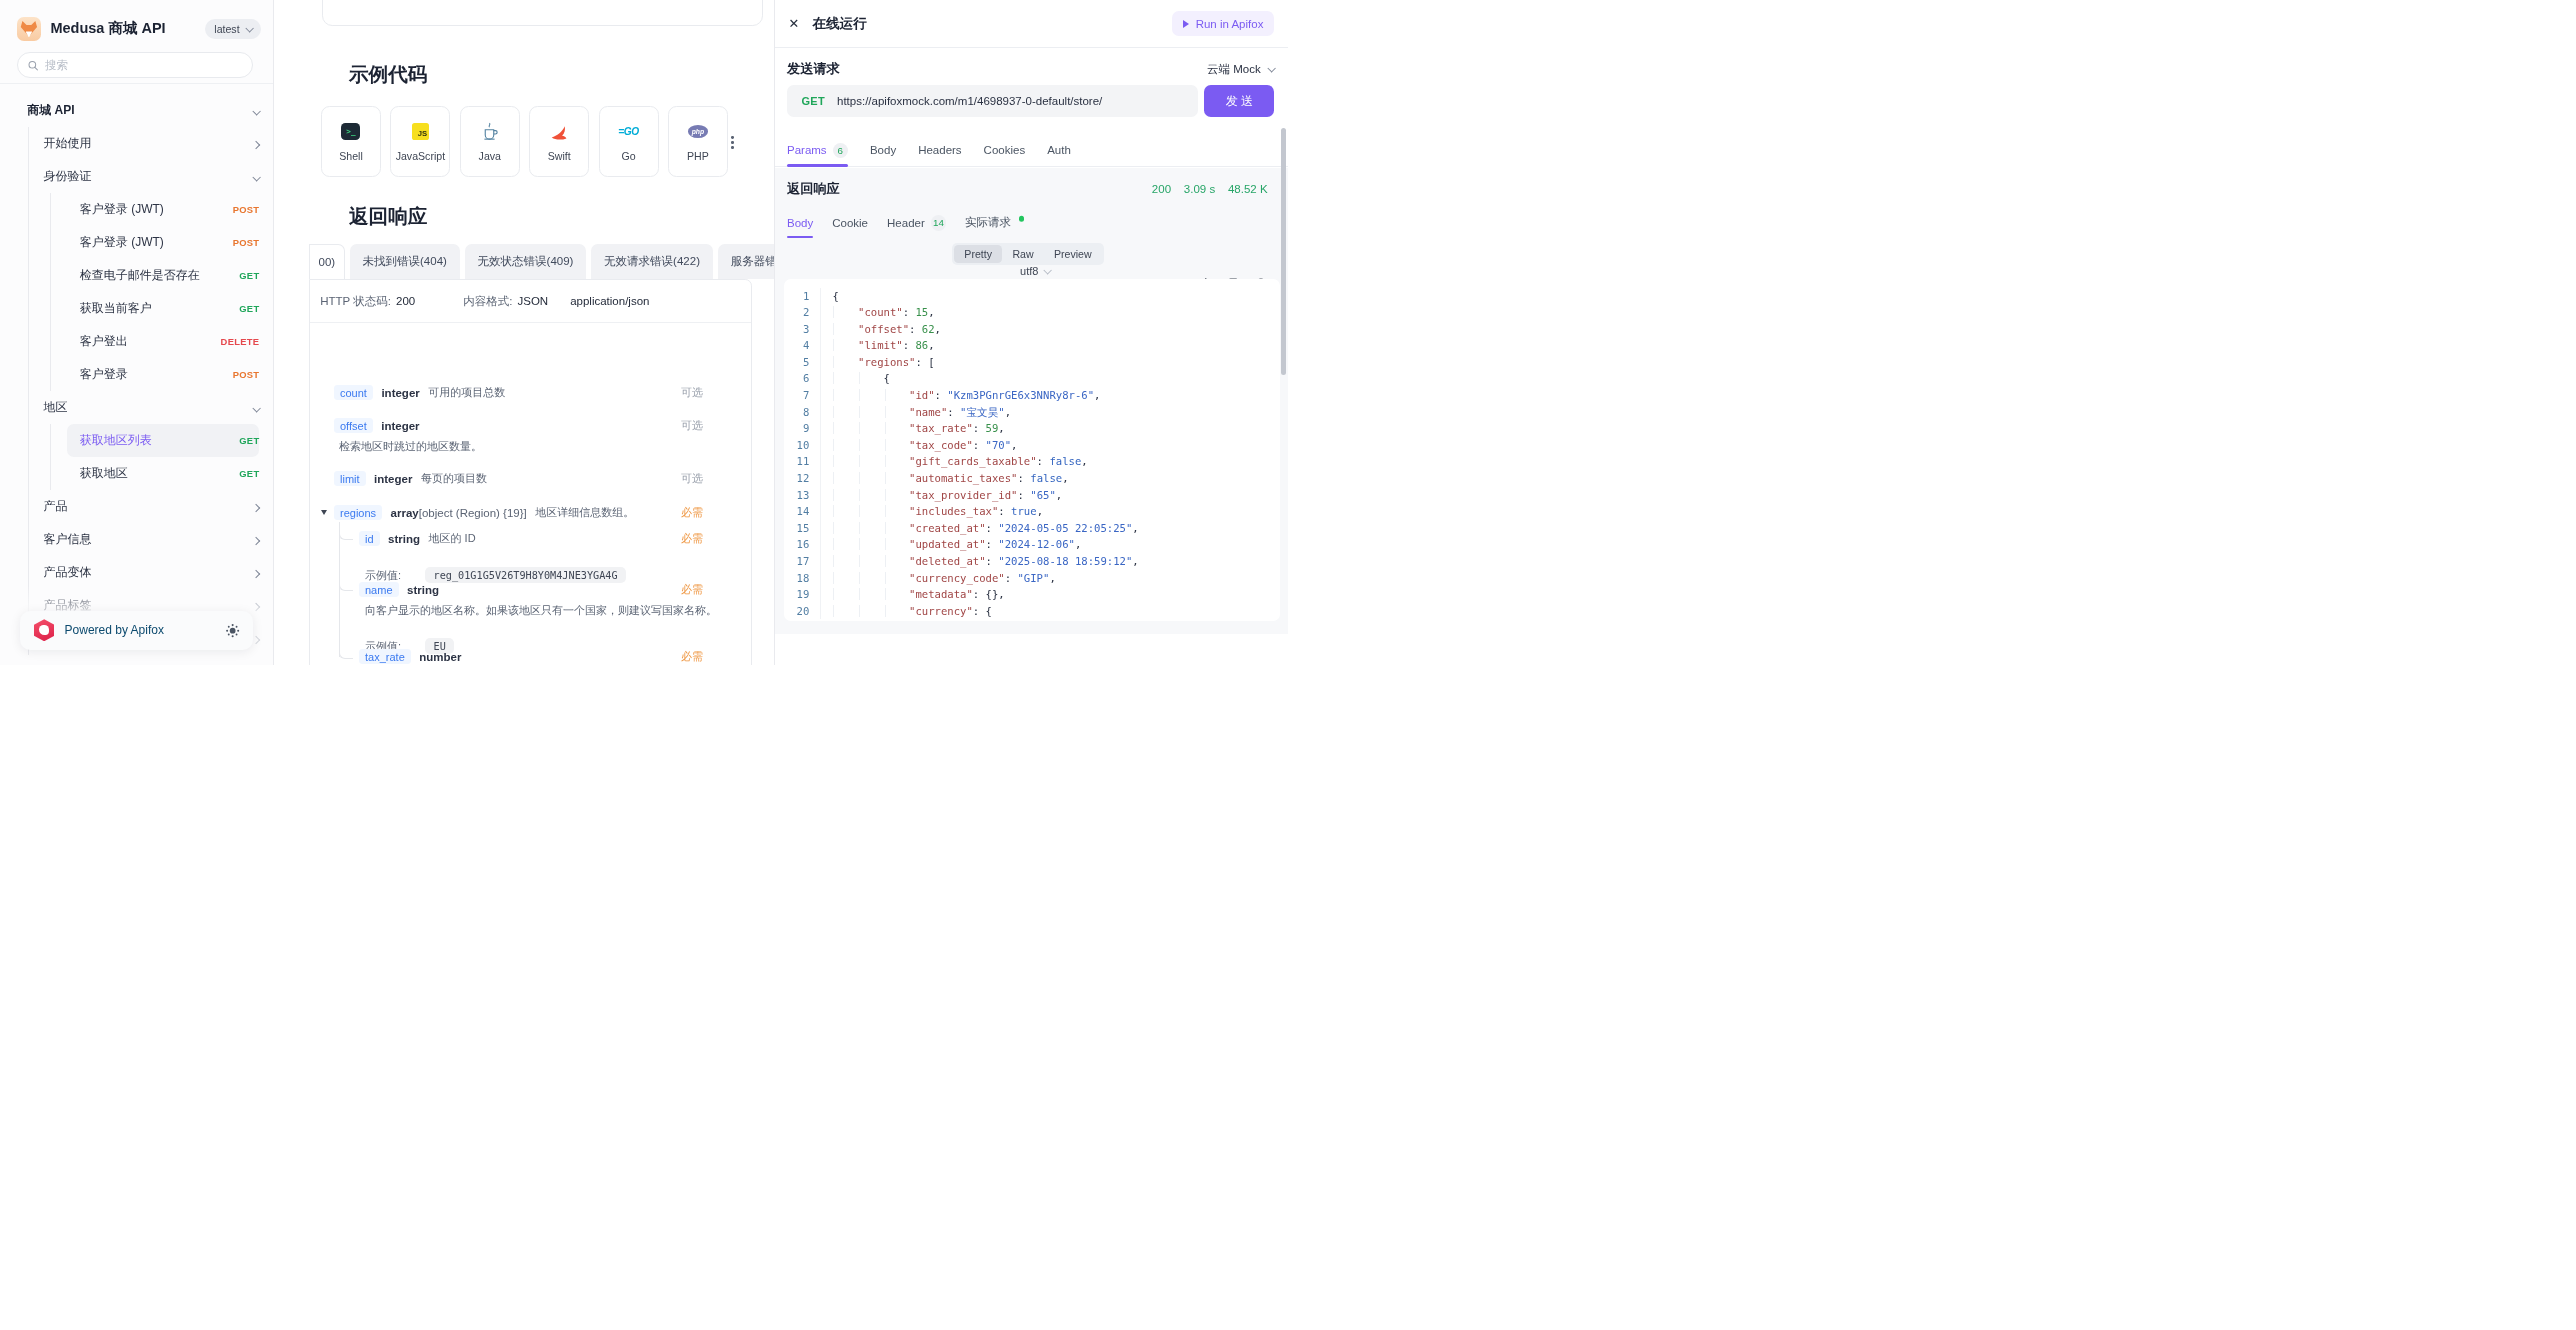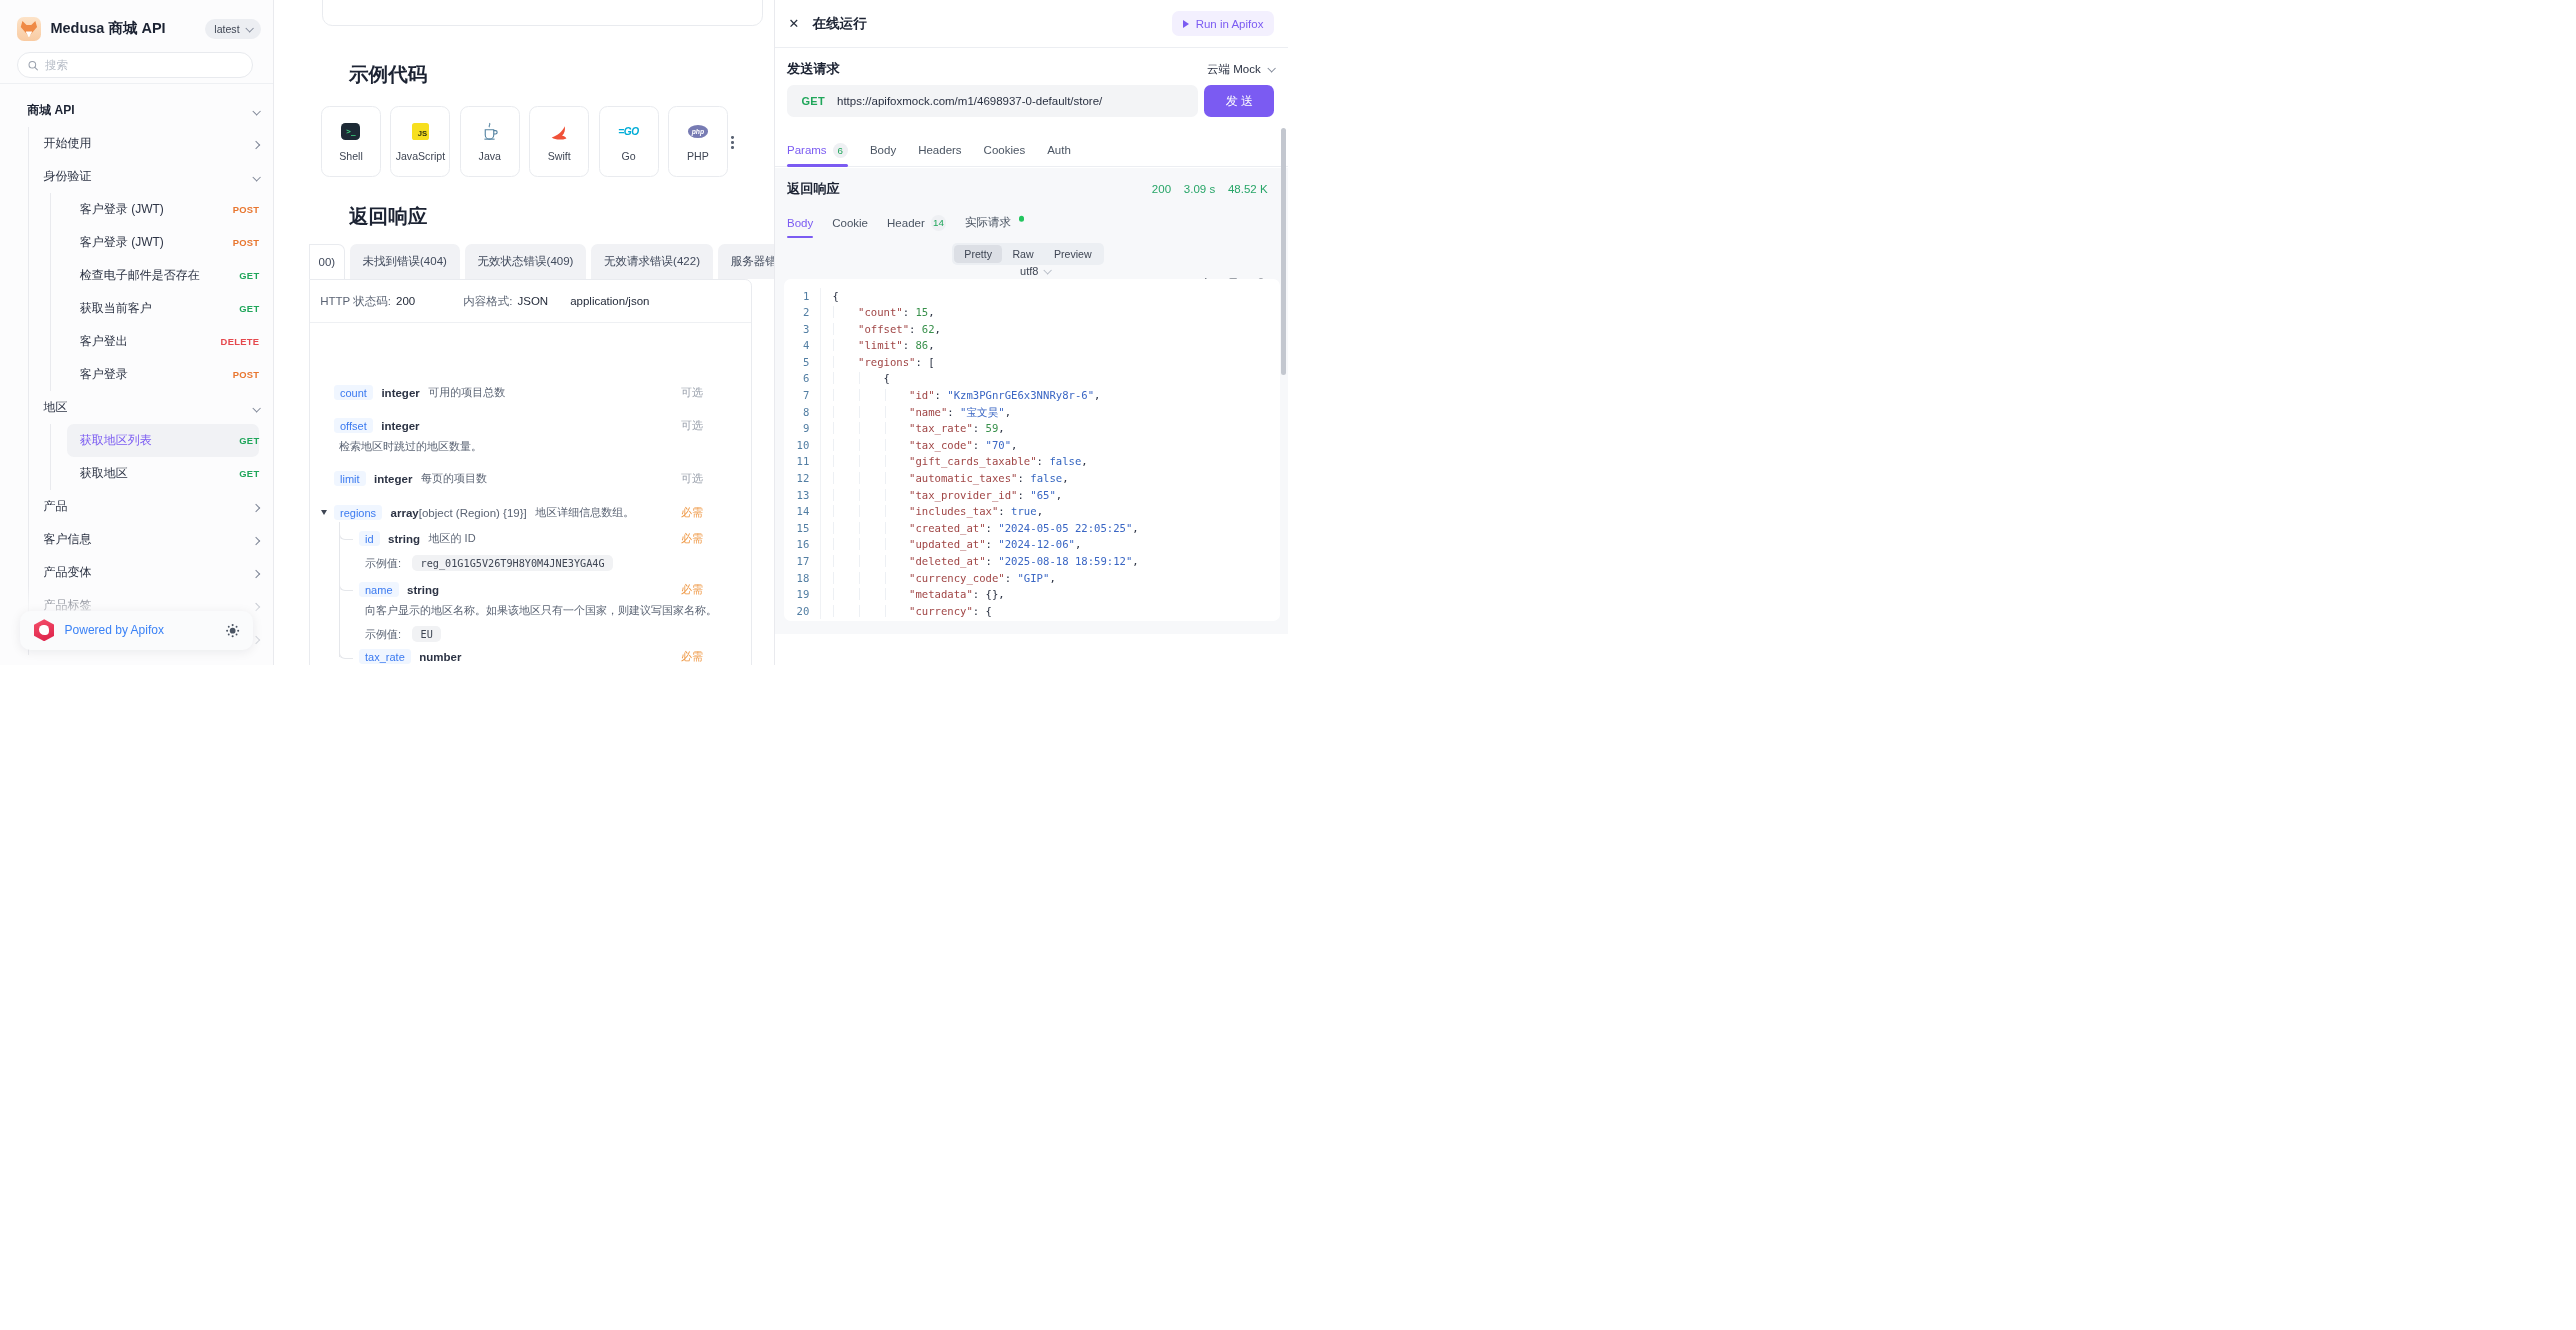--- a/index.html
+++ b/index.html
@@ -47,21 +47,21 @@
   .chv.right { transform:rotate(-45deg); }
   .sb-fade { position:absolute; left:0; right:0.9px; bottom:46px; height:34px;
     background:linear-gradient(rgba(252,252,253,0),#fcfcfd); pointer-events:none; }
   .sb-footer { position:absolute; left:20.4px; bottom:15.3px; width:233px; height:39px;
     background:#fafbfc; border-radius:10.2px; box-shadow:0 1.7px 10.2px rgba(16,24,40,.08);
     display:flex; align-items:center; padding:0 13.6px; gap:10.2px; }
   .hex { width:20.4px; height:22px; background:linear-gradient(160deg,#f5516b,#dc1f48);
     clip-path:polygon(50% 0,100% 25%,100% 75%,50% 100%,0 75%,0 25%); position:relative; flex:0 0 20.4px; }
   .hex::after { content:""; position:absolute; left:5.1px; top:6px; width:10.2px; height:10.2px;
     background:#fff; border-radius:50% 50% 40% 60%; }
-  .sb-footer .pw { font-size:12px; color:#3b82f6; }
+  .sb-footer .pw { font-size:12px; color:#0c4a6e; }
   .theme-btn { margin-left:auto; cursor:pointer; display:flex; }
 
   
   .doc { position:relative; width:501px; height:665px; flex:0 0 501px; background:#fff;
     border-right:0.9px solid #e9eaee; overflow:hidden; }
   .top-box { position:absolute; top:-22px; left:48px; width:441px; height:48px;
     background:#fff; border:0.9px solid #e9ebef; border-radius:10.2px; }
   .doc-h { position:absolute; left:47px; font-size:19.6px; font-weight:700; color:#1c2333;margin-left:28px; }
   .lang-row { position:absolute; top:106px; left:47px; display:flex; gap:9.4px; align-items:center; }
   .lang-card { width:60px; height:71px; background:#fff; border:0.9px solid #e9ebef; border-radius:8.5px;
@@ -97,22 +97,22 @@
   .frow { position:absolute; left:24px; right:17px; height:19px; display:flex; align-items:center; gap:8.5px; }
   .frow .caret { position:absolute; left:-12.8px; width:0; height:0; border-left:3.8px solid transparent;
     border-right:3.8px solid transparent; border-top:5.1px solid #3f4654; cursor:pointer; }
   .fname { background:#f0f6ff; color:#3b7af0; border-radius:3.4px; padding:1.7px 6px; font-size:11px; }
   .ftype { font-size:11.5px; font-weight:700; color:#2c3344; }
   .ftype .sub { font-weight:400; color:#5b6474; }
   .fdesc-inline { font-size:11px; color:#5b6474; }
   .fflag { position:absolute; right:31px; font-size:11px; }
   .fflag.opt { color:#959ca8; } .fflag.req { color:var(--req); }
   .fdesc { position:absolute; font-size:11px; color:#5b6474; height:17px; display:flex; align-items:center; }
-  .fex { position:absolute; height:20.4px; display:flex; align-items:center; gap:11px;
-    font-size:11px; color:#5b6474; }
+  .fex { position:absolute; height:20.4px; display:flex; align-items:center; gap:24px;
+    font-size:11px; color:#5b6474;margin-top:12px; }
   .fex .chip { background:#f1f2f4; border-radius:5.1px; padding:2.6px 8.5px;
     font-family:"DejaVu Sans Mono",monospace; font-size:10.2px; color:#3f4654; }
   .tree-line { position:absolute; left:29px; top:242px; height:135px; border-left:0.9px solid #e5e7eb; }
   .connector { position:absolute; left:29px; width:13.6px; height:7.7px; border-left:0.9px solid #e5e7eb;
     border-bottom:0.9px solid #e5e7eb; border-bottom-left-radius:6px; }
 
   
   .runner { position:relative; width:513px; height:665px; flex:0 0 513px; background:#fff; }
   .rn-header { position:absolute; top:0; left:0; right:0; height:48px; border-bottom:0.9px solid #eceef2;
     display:flex; align-items:center; padding:0 13.6px 0 13.6px; }

